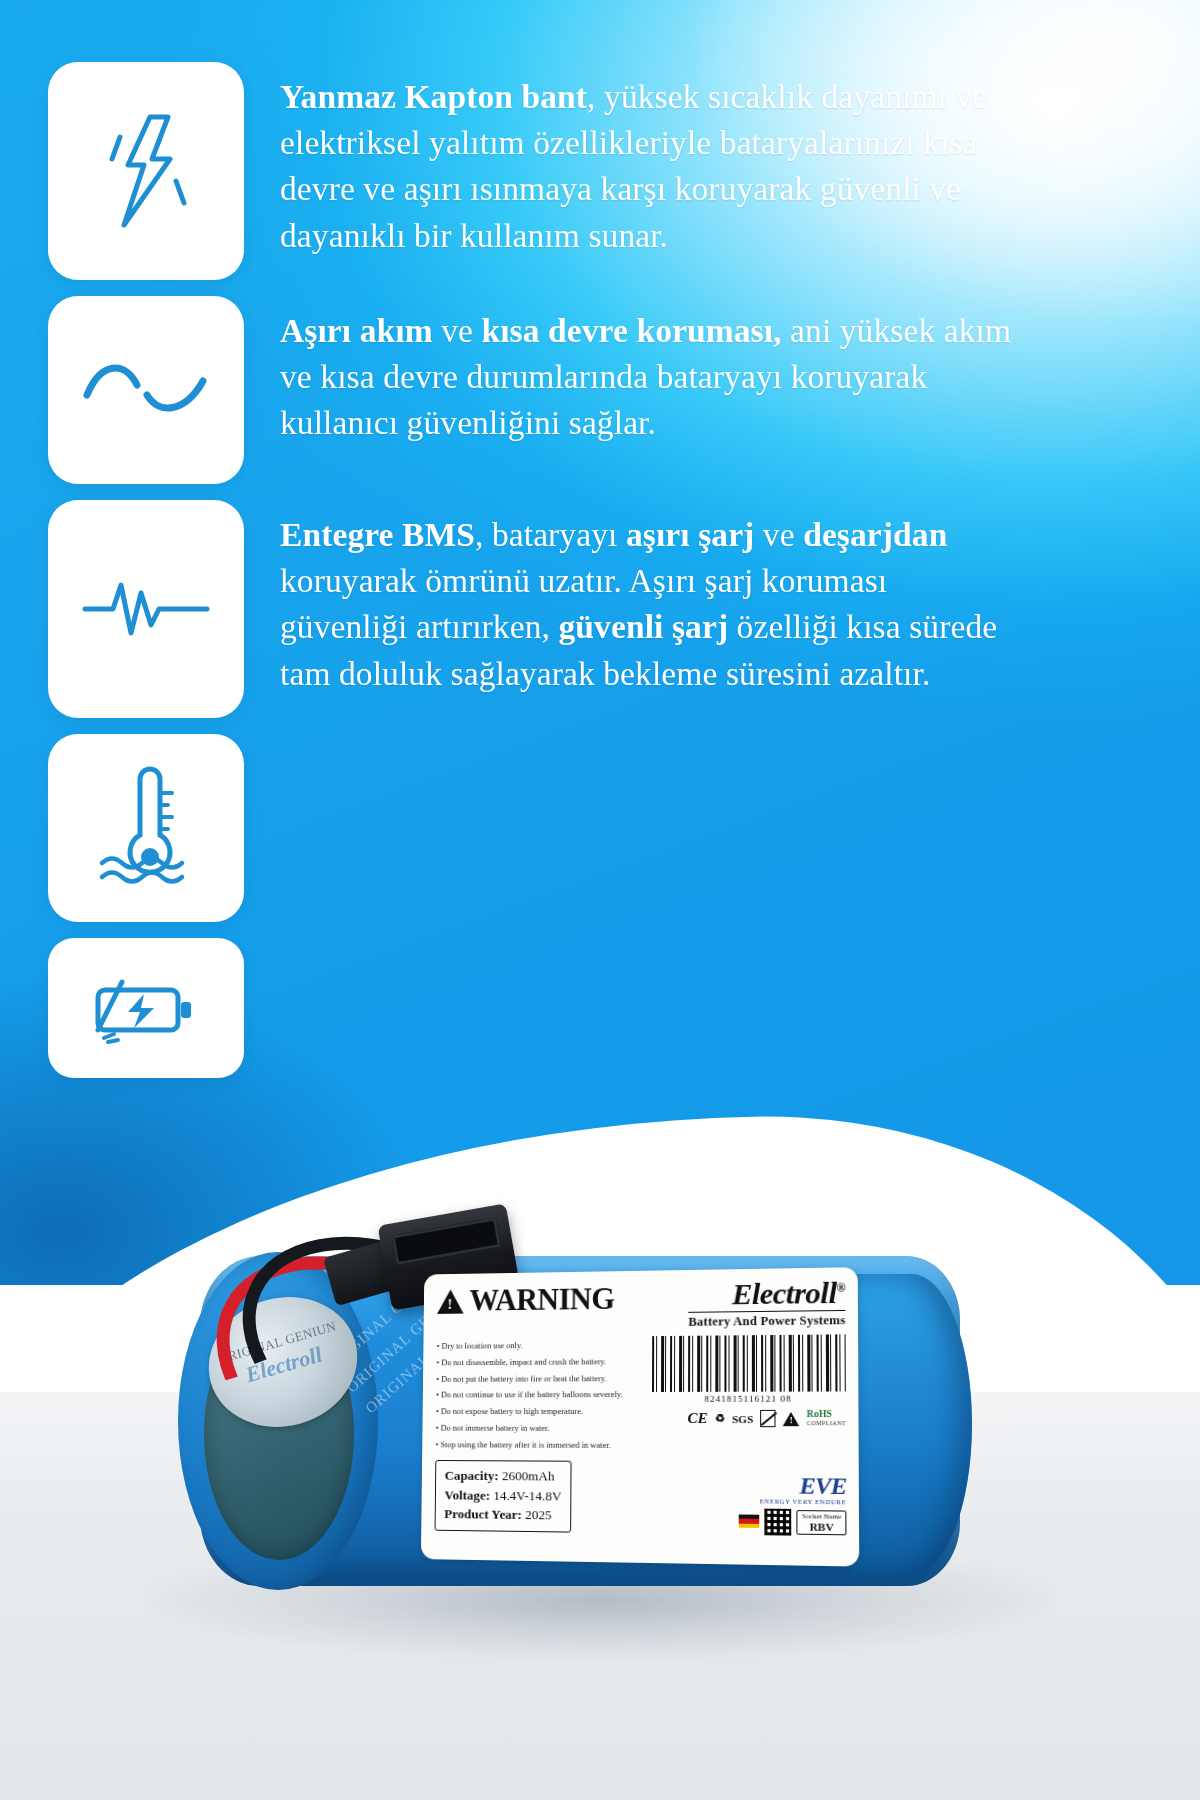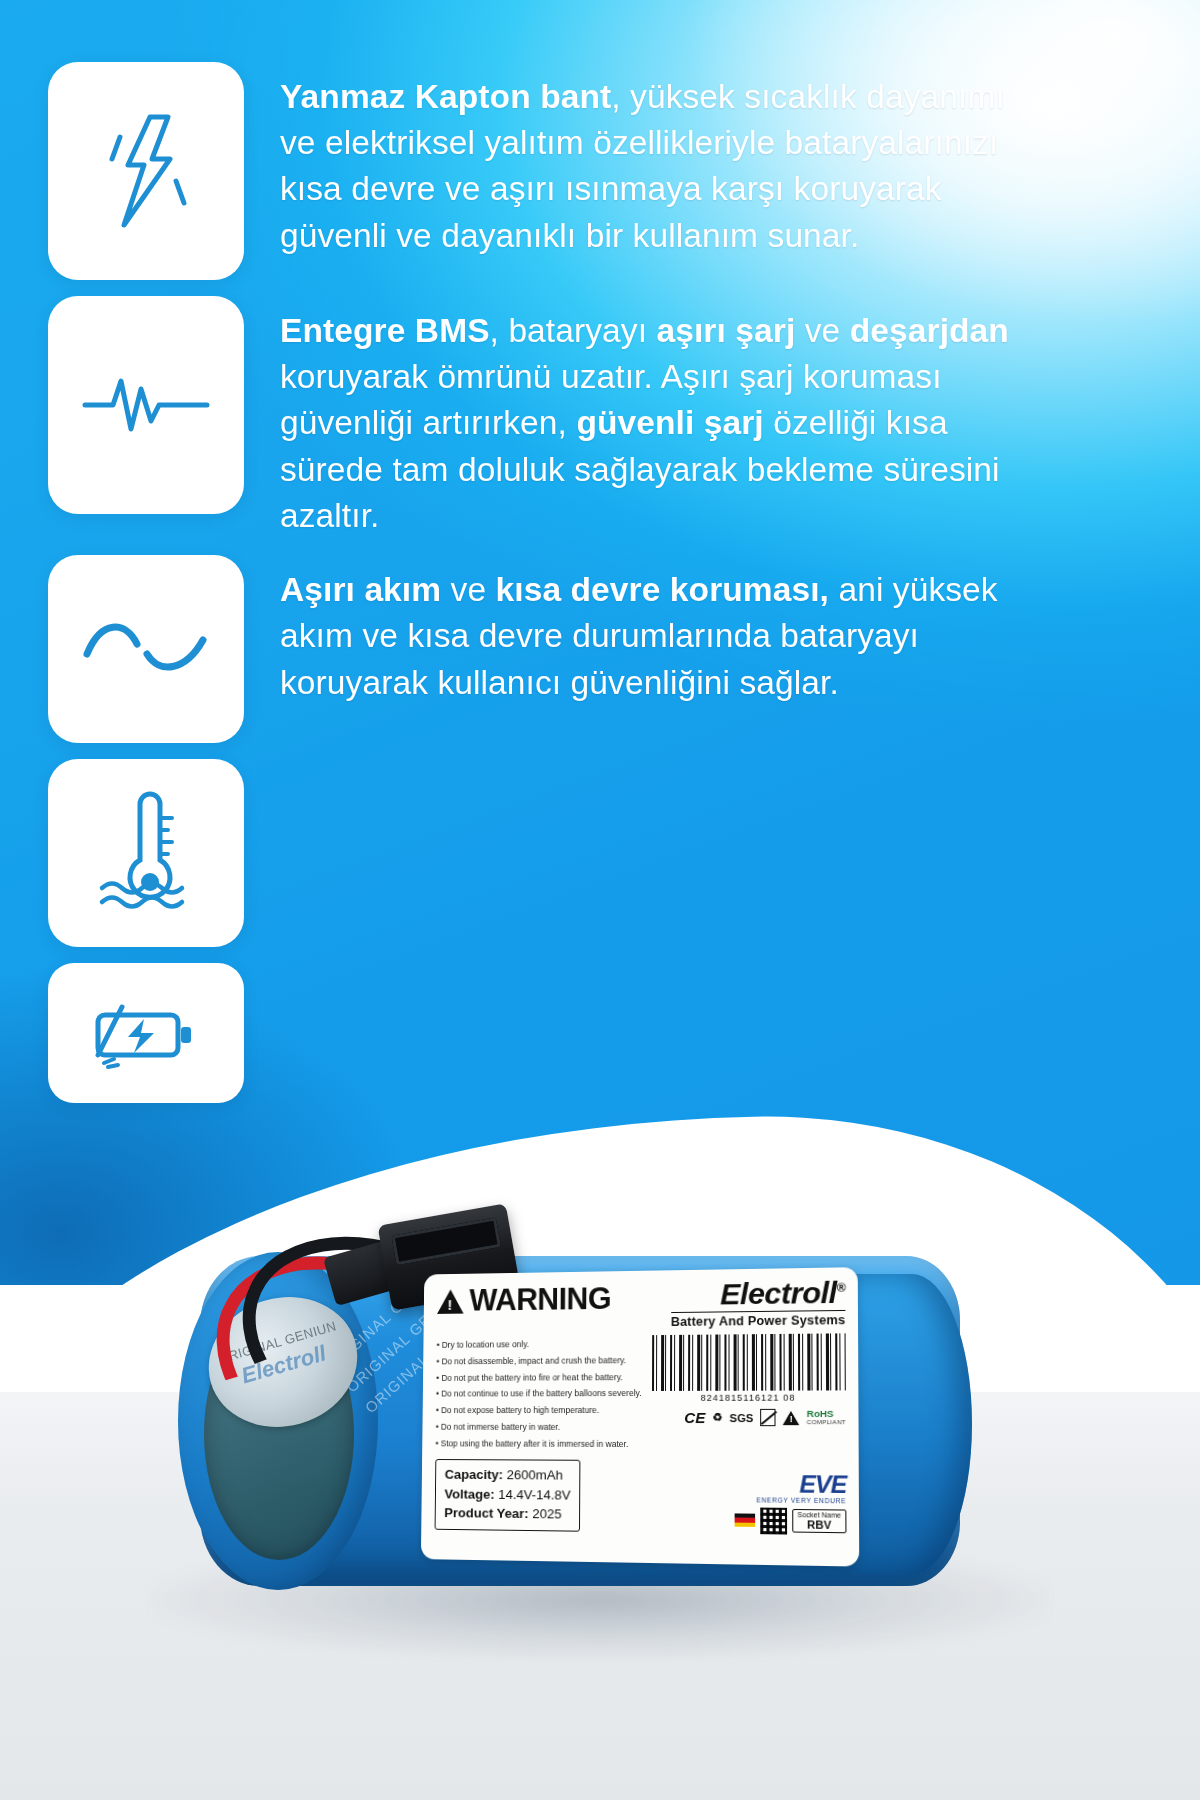--- a/index.html
+++ b/index.html
@@ -6,20 +6,21 @@
   html, body {
     width: 1200px; height: 1800px;
     font-family: "Liberation Sans", sans-serif;
     background: #ffffff;
     overflow: hidden;
   }
   .page {
     position: relative;
     width: 1200px; height: 1800px;
     overflow: hidden;
+    font-family: Liberation Serif, serif;
   }
   
   .hero {
     position: absolute;
     left: 0; top: 0;
     width: 1200px; height: 1285px;
     background:
       radial-gradient(ellipse 900px 620px at 88% 8%, #ffffff 0%, #dff1fb 16%, #8fd0f2 38%, #2a9fe0 62%, #0b6ec2 82%, #0a5fb4 100%),
       linear-gradient(160deg, #1178c6 0%, #0f6fc0 35%, #0a60b5 70%, #0b5aad 100%);
     background-blend-mode: screen, normal;
@@ -325,41 +326,41 @@
           <svg width="96" height="120" viewBox="0 0 96 120" fill="none">
             <path d="M52 6 L30 54 L46 54 L26 114 L72 48 L54 48 L70 6 Z" stroke="#1f8fd4" stroke-width="5" stroke-linejoin="round" fill="none"></path>
             <path d="M22 26 L14 48" stroke="#1f8fd4" stroke-width="5" stroke-linecap="round"></path>
             <path d="M78 70 L86 92" stroke="#1f8fd4" stroke-width="5" stroke-linecap="round"></path>
           </svg>
         </span>
       </div>
       <div class="feat-text"><b>Yanmaz Kapton bant</b>, yüksek sıcaklık dayanımı ve elektriksel yalıtım özellikleriyle bataryalarınızı kısa devre ve aşırı ısınmaya karşı koruyarak güvenli ve dayanıklı bir kullanım sunar.</div>
     </div>
 
-    <div class="feature sz2">
-      <div class="feat-icon">
-        <span>
-          <svg width="130" height="80" viewBox="0 0 130 80" fill="none">
-            <path d="M4 40 H32 L40 16 L50 64 L60 24 L70 56 L78 40 H126" stroke="#1f8fd4" stroke-width="5" stroke-linecap="round" stroke-linejoin="round" fill="none"></path>
-          </svg>
-        </span>
-      </div>
-      <div class="feat-text"><b>Entegre BMS</b>, bataryayı <b>aşırı şarj</b> ve <b>deşarjdan</b> koruyarak ömrünü uzatır. Aşırı şarj koruması güvenliği artırırken, <b>güvenli şarj</b> özelliği kısa sürede tam doluluk sağlayarak bekleme süresini azaltır.</div>
-    </div>
-
     <div class="feature sz3">
       <div class="feat-icon">
         <span>
           <svg width="130" height="70" viewBox="0 0 130 70" fill="none">
             <path d="M6 40 C20 6, 44 6, 56 30" stroke="#1f8fd4" stroke-width="7" stroke-linecap="round" fill="none"></path>
             <path d="M66 40 C78 60, 104 58, 122 26" stroke="#1f8fd4" stroke-width="7" stroke-linecap="round" fill="none"></path>
           </svg>
         </span>
       </div>
       <div class="feat-text"><b>Aşırı akım</b> ve <b>kısa devre koruması,</b> ani yüksek akım ve kısa devre durumlarında bataryayı koruyarak kullanıcı güvenliğini sağlar.</div>
+    </div>
+
+    <div class="feature sz2">
+      <div class="feat-icon">
+        <span>
+          <svg width="130" height="80" viewBox="0 0 130 80" fill="none">
+            <path d="M4 40 H32 L40 16 L50 64 L60 24 L70 56 L78 40 H126" stroke="#1f8fd4" stroke-width="5" stroke-linecap="round" stroke-linejoin="round" fill="none"></path>
+          </svg>
+        </span>
+      </div>
+      <div class="feat-text"><b>Entegre BMS</b>, bataryayı <b>aşırı şarj</b> ve <b>deşarjdan</b> koruyarak ömrünü uzatır. Aşırı şarj koruması güvenliği artırırken, <b>güvenli şarj</b> özelliği kısa sürede tam doluluk sağlayarak bekleme süresini azaltır.</div>
     </div>
 
     <div class="feature sz4">
       <div class="feat-icon">
         <span>
           <svg width="104" height="126" viewBox="0 0 104 126" fill="none">
             <path d="M46 14 a10 10 0 0 1 20 0 v56 a20 20 0 1 1 -20 0 z" stroke="#1f8fd4" stroke-width="5" fill="none"></path>
             <circle cx="56" cy="92" r="9" fill="#1f8fd4"></circle>
             <path d="M66 28 H78 M66 40 H74 M66 52 H78 M66 64 H74" stroke="#1f8fd4" stroke-width="4" stroke-linecap="round"></path>
             <path d="M8 98 q10 -9 20 0 t20 0 t20 0 t20 0" stroke="#1f8fd4" stroke-width="4.5" fill="none" stroke-linecap="round"></path>

